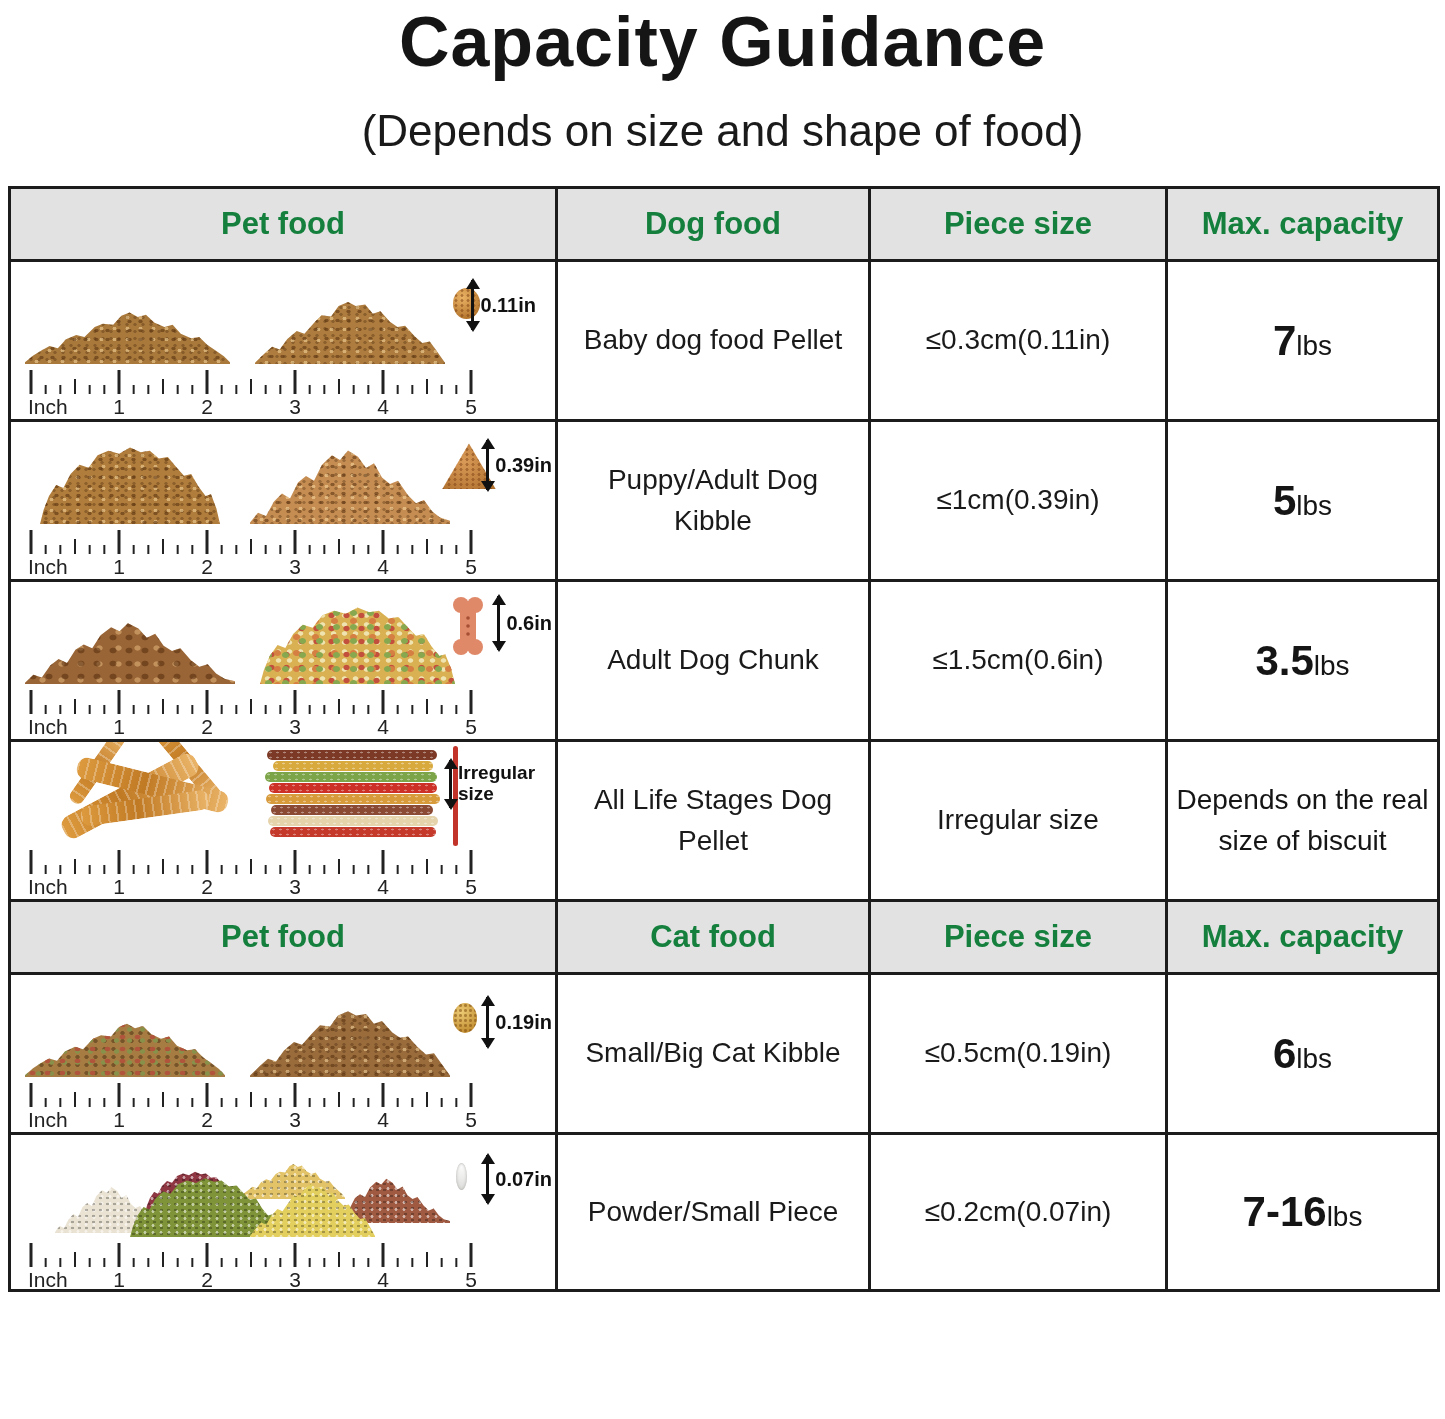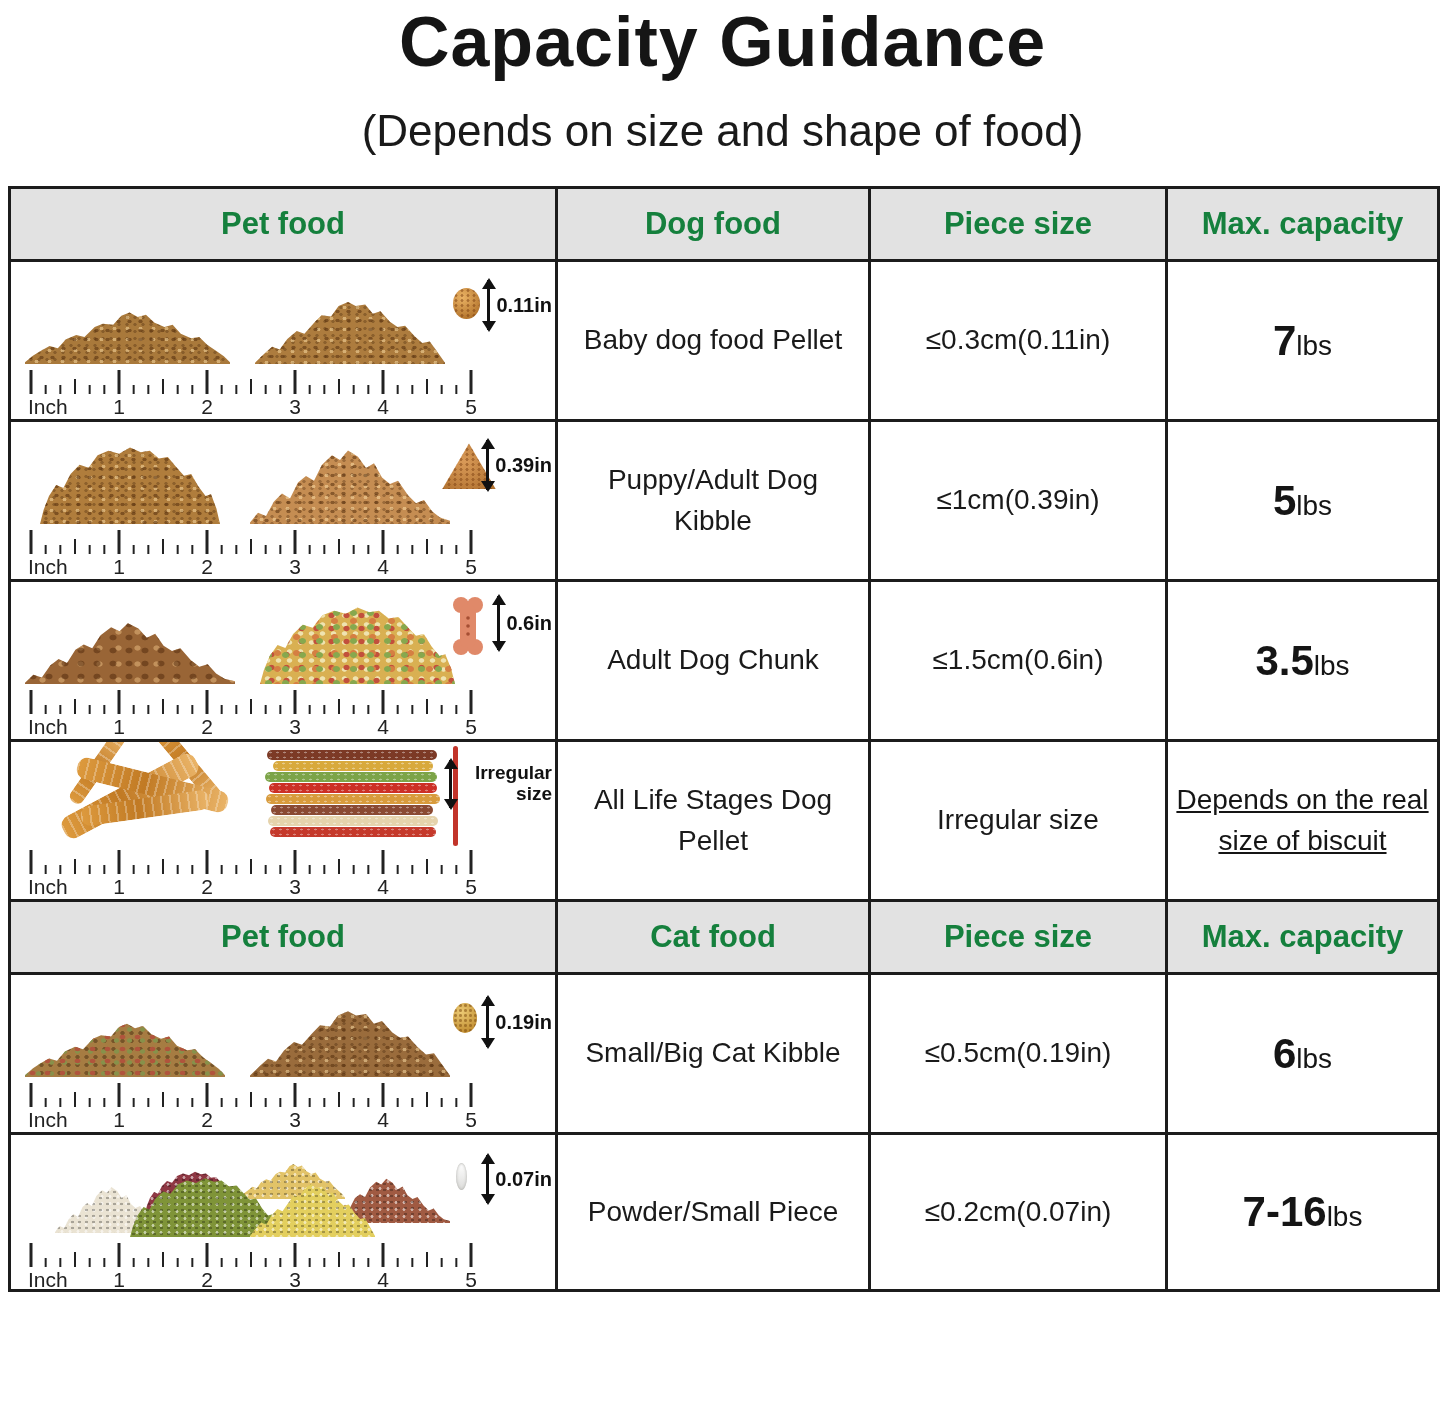--- a/index.html
+++ b/index.html
@@ -27,21 +27,21 @@
   tr.hdr3 th{height:92px;}
   tr.data-row{height:160px;}
   tr.data-row.last{height:154px;}
   td.name,td.size{
     font-size:28px;text-align:center;vertical-align:middle;
     line-height:1.45;padding:0 22px;color:#1a1a1a;
   }
   td.cap{ text-align:center;vertical-align:middle;padding:0 8px;color:#151515;}
   .cap-num{font-size:42px;font-weight:bold;}
   .cap-unit{font-size:28px;font-weight:400;}
-  td.cap.cap-text{font-size:28px;line-height:1.45;font-weight:400;text-decoration:underline;}
+  td.cap.cap-text{font-size:28px;line-height:1.45;font-weight:400;}
   td.vis{vertical-align:top;padding:6px 0 0 14px;}
   .visual{position:relative;height:98px;width:527px;}
   svg.ruler{display:block;margin:2px 0 0 0;}
 
   
   .pile{position:absolute;bottom:2px;}
   .tx-brown{
     background-image:
       radial-gradient(rgba(86,46,12,.55) 1.8px,transparent 2.5px),
       radial-gradient(rgba(255,226,170,.5) 1.6px,transparent 2.3px),
@@ -116,32 +116,32 @@
   .s-stick{left:428px;top:-2px;width:5px;height:100px;background:#c2342a;border-radius:3px;}
   .s-oval{left:428px;top:22px;width:24px;height:30px;border-radius:50%;
     background-image:radial-gradient(rgba(120,70,10,.5) 1.2px,transparent 1.8px),
       radial-gradient(circle at 35% 30%,#ecca74,#c28f33 78%);
     background-size:5px 5px,100% 100%;}
   .s-grain{left:431px;top:22px;width:11px;height:27px;border-radius:50%;
     background:linear-gradient(180deg,#ffffff,#dcdcda);box-shadow:inset 0 0 3px #a8a8a4;}
 
   
   .measure{position:absolute;display:flex;align-items:center;gap:6px;}
-  .v1 .measure{right:0;top:12px;} .v2 .measure{right:0;top:12px;}
+  .v1 .measure{right:16px;top:12px;} .v2 .measure{right:0;top:12px;}
   .v3 .measure{right:0;top:8px;}  .v4 .measure{right:0;top:12px;}
   .v5 .measure{right:0;top:16px;} .v6 .measure{right:0;top:14px;}
   .arrow{width:3px;background:#111;position:relative;}
   .v1 .arrow{height:50px;} .v2 .arrow{height:50px;} .v3 .arrow{height:54px;}
   .v4 .arrow{height:48px;} .v5 .arrow{height:50px;} .v6 .arrow{height:48px;}
   .arrow::before,.arrow::after{content:"";position:absolute;left:50%;transform:translateX(-50%);
     border-left:7px solid transparent;border-right:7px solid transparent;}
   .arrow::before{top:-2px;border-bottom:11px solid #111;}
   .arrow::after{bottom:-2px;border-top:11px solid #111;}
   .mlabel{font-weight:bold;font-size:20px;color:#111;line-height:1.1;white-space:nowrap;}
-  .v4 .mlabel{white-space:normal;width:94px;text-align:right;font-size:19px;}
+  .v4 .mlabel{white-space:normal;width:94px;text-align:left;font-size:19px;}
 
   
   .jerky{position:absolute;left:25px;top:2px;width:195px;height:92px;}
   .jk{position:absolute;border-radius:10px;
     background-image:repeating-linear-gradient(90deg,rgba(255,255,255,.28) 0 2px,transparent 2px 9px),
       linear-gradient(90deg,#dd9a3e,#c17a24 45%,#eab468);}
   .jk1{width:150px;height:24px;left:5px;top:34px;transform:rotate(-28deg);}
   .jk2{width:155px;height:22px;left:25px;top:24px;transform:rotate(14deg);}
   .jk3{width:130px;height:20px;left:30px;top:48px;transform:rotate(-8deg);}
   .jk4{width:95px;height:16px;left:90px;top:6px;transform:rotate(50deg);}

